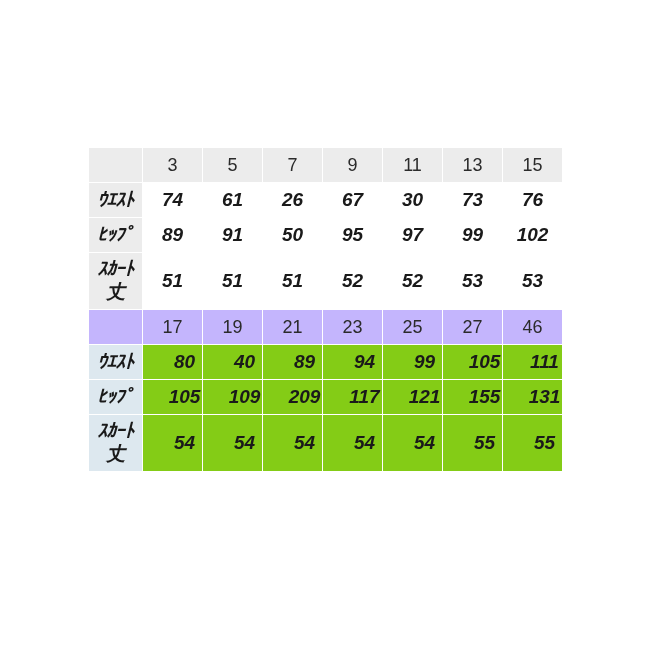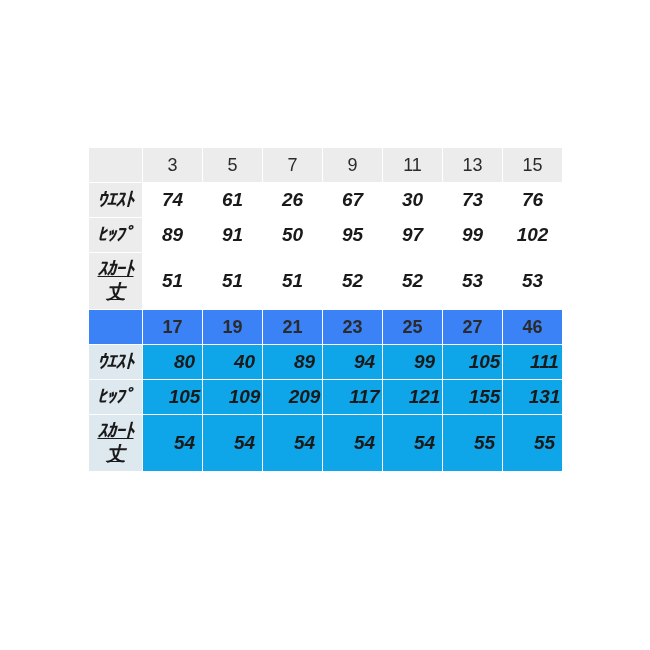--- a/index.html
+++ b/index.html
@@ -50,23 +50,23 @@
   
   tr.header-row-a td {
     background: #ececec;
     font-style: normal;
     font-weight: normal;
     font-size: 18px;
     color: #2b2b2b;
     height: 34px;
   }
   tr.header-row-b td {
-    background: #3b82f6;
+    background: #c4b5fd;
     font-style: normal;
-    font-weight: bold;
+    font-weight: normal;
     font-size: 18px;
     color: #2b2b2b;
     height: 34px;
   }
   
   td.row-label {
     background: #ececec;
     font-style: normal;
     font-weight: normal;
     font-size: 15px;
@@ -75,30 +75,29 @@
     letter-spacing: -0.5px;
   }
   td.row-label.blue {
     background: #dde8ef;
   }
   
   td.data {
     background: #ffffff;
   }
   td.data.blue {
-    background: #0ea5e9;
+    background: #84cc16;
     padding-left: 24px;
   }
   tr.tall td {
     height: 56px;
   }
   .label-two-line {
     display: block;
     line-height: 1.2;
-    text-decoration: underline;
   }
 </style>
 </head>
 <body>
 
 <div class="page">
   <div class="table-wrap">
     <table class="size-table">
       <colgroup>
         <col class="label-col">

